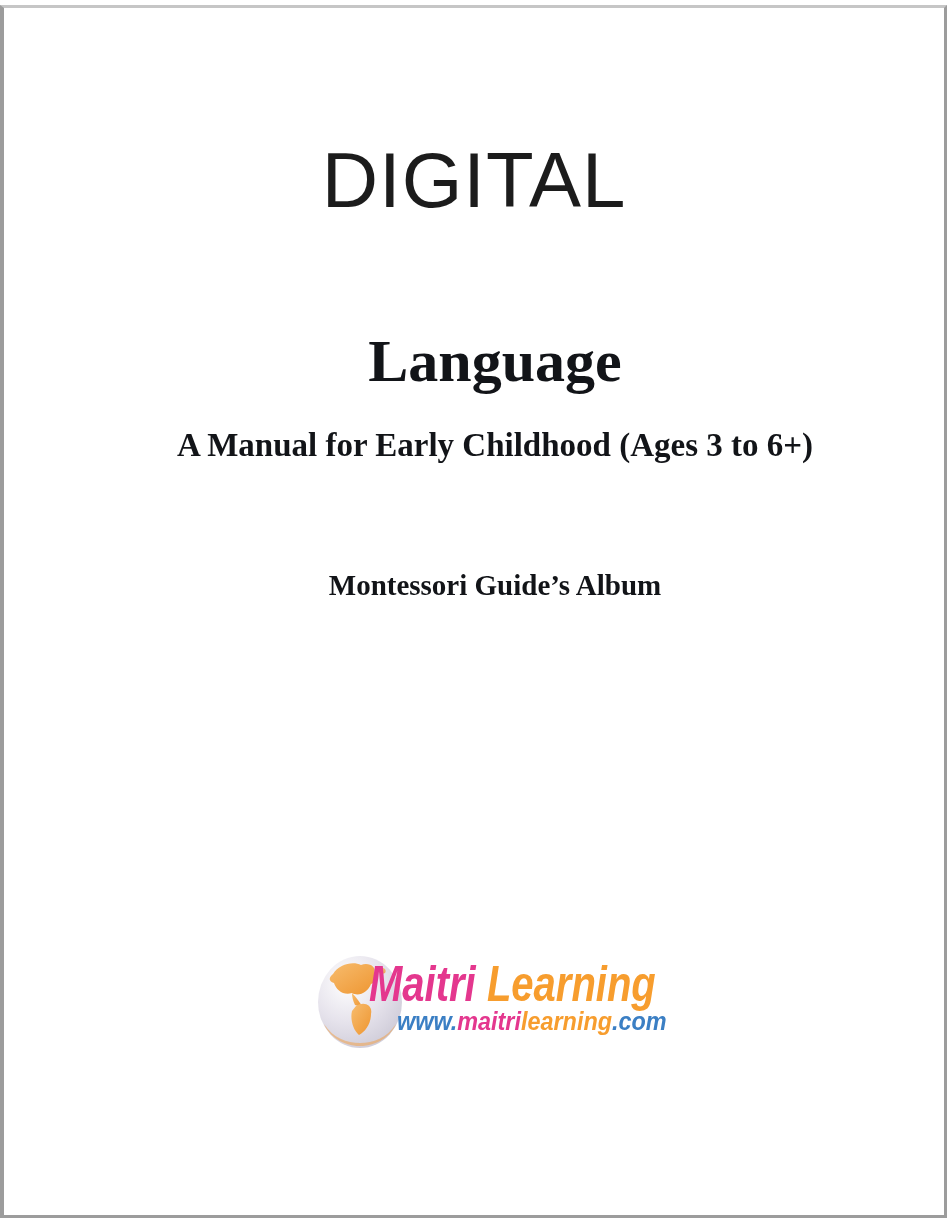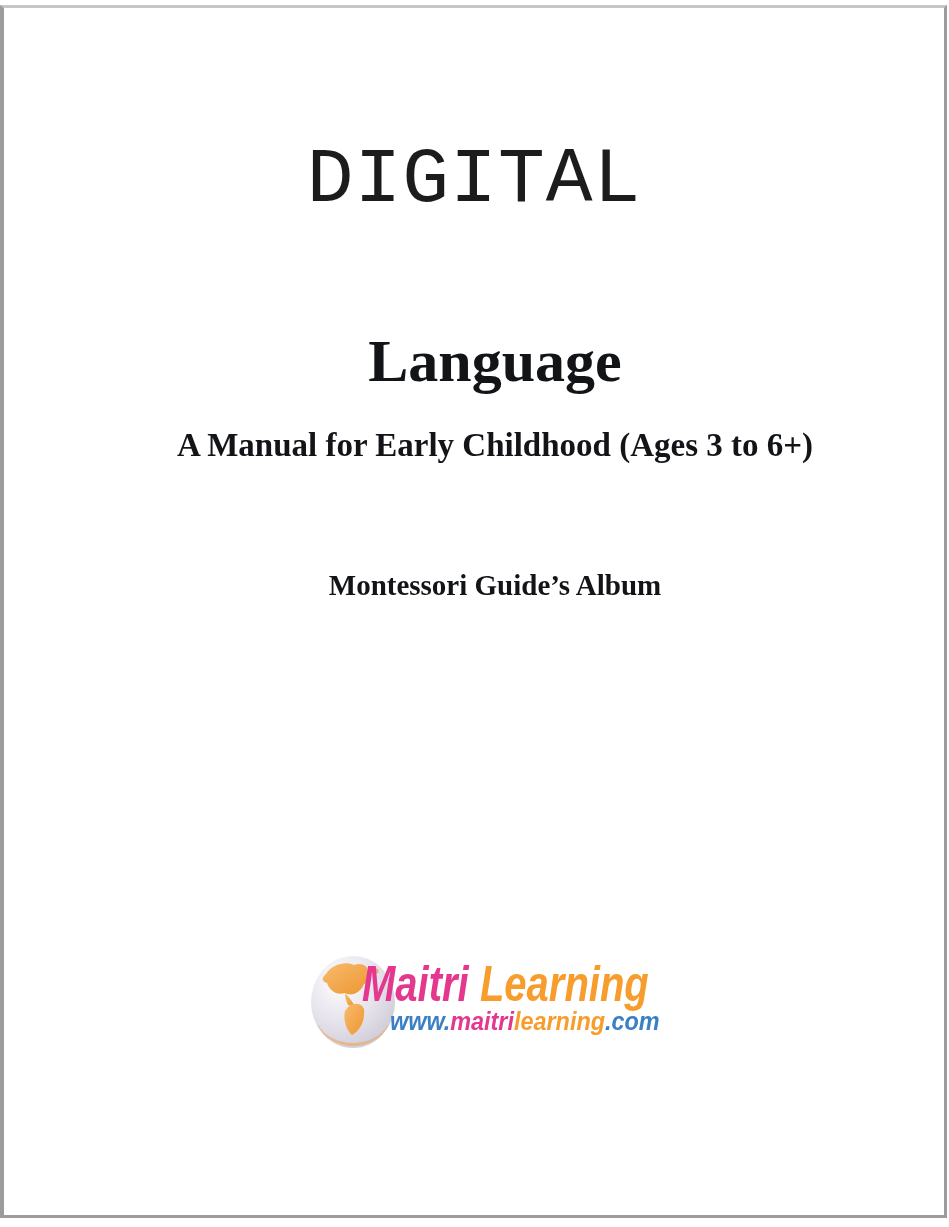--- a/index.html
+++ b/index.html
@@ -22,21 +22,21 @@
     border-left-width: 4px;
     border-top-color: #c6c6c6;
     overflow: hidden;
   }
   .digital {
     position: absolute;
     top: 133px;
     left: 0;
     width: 100%;
     text-align: center;
-    font-family: Liberation Mono, monospace;
+    font-family: Liberation Sans, sans-serif;
     font-size: 78px;
     font-weight: 400;
     letter-spacing: 1px;
     color: #1c1c1c;
     line-height: 1;
     white-space: nowrap;
   }
   .serifblock {
     position: absolute;
     left: 21px;
@@ -47,21 +47,21 @@
     font-weight: 700;
     line-height: 1;
     white-space: nowrap;
   }
   .title    { top: 323px; font-size: 60px; }
   .subtitle { top: 421px; font-size: 33px; }
   .album    { top: 563px; font-size: 29px; }
 
   .logo {
     position: absolute;
-    left: 306px;
+    left: 313px;
     top: 942px;
     width: 380px;
     height: 115px;
   }
   .globe {
     position: absolute;
     left: 0;
     top: 4px;
     width: 86px;
     height: 96px;

